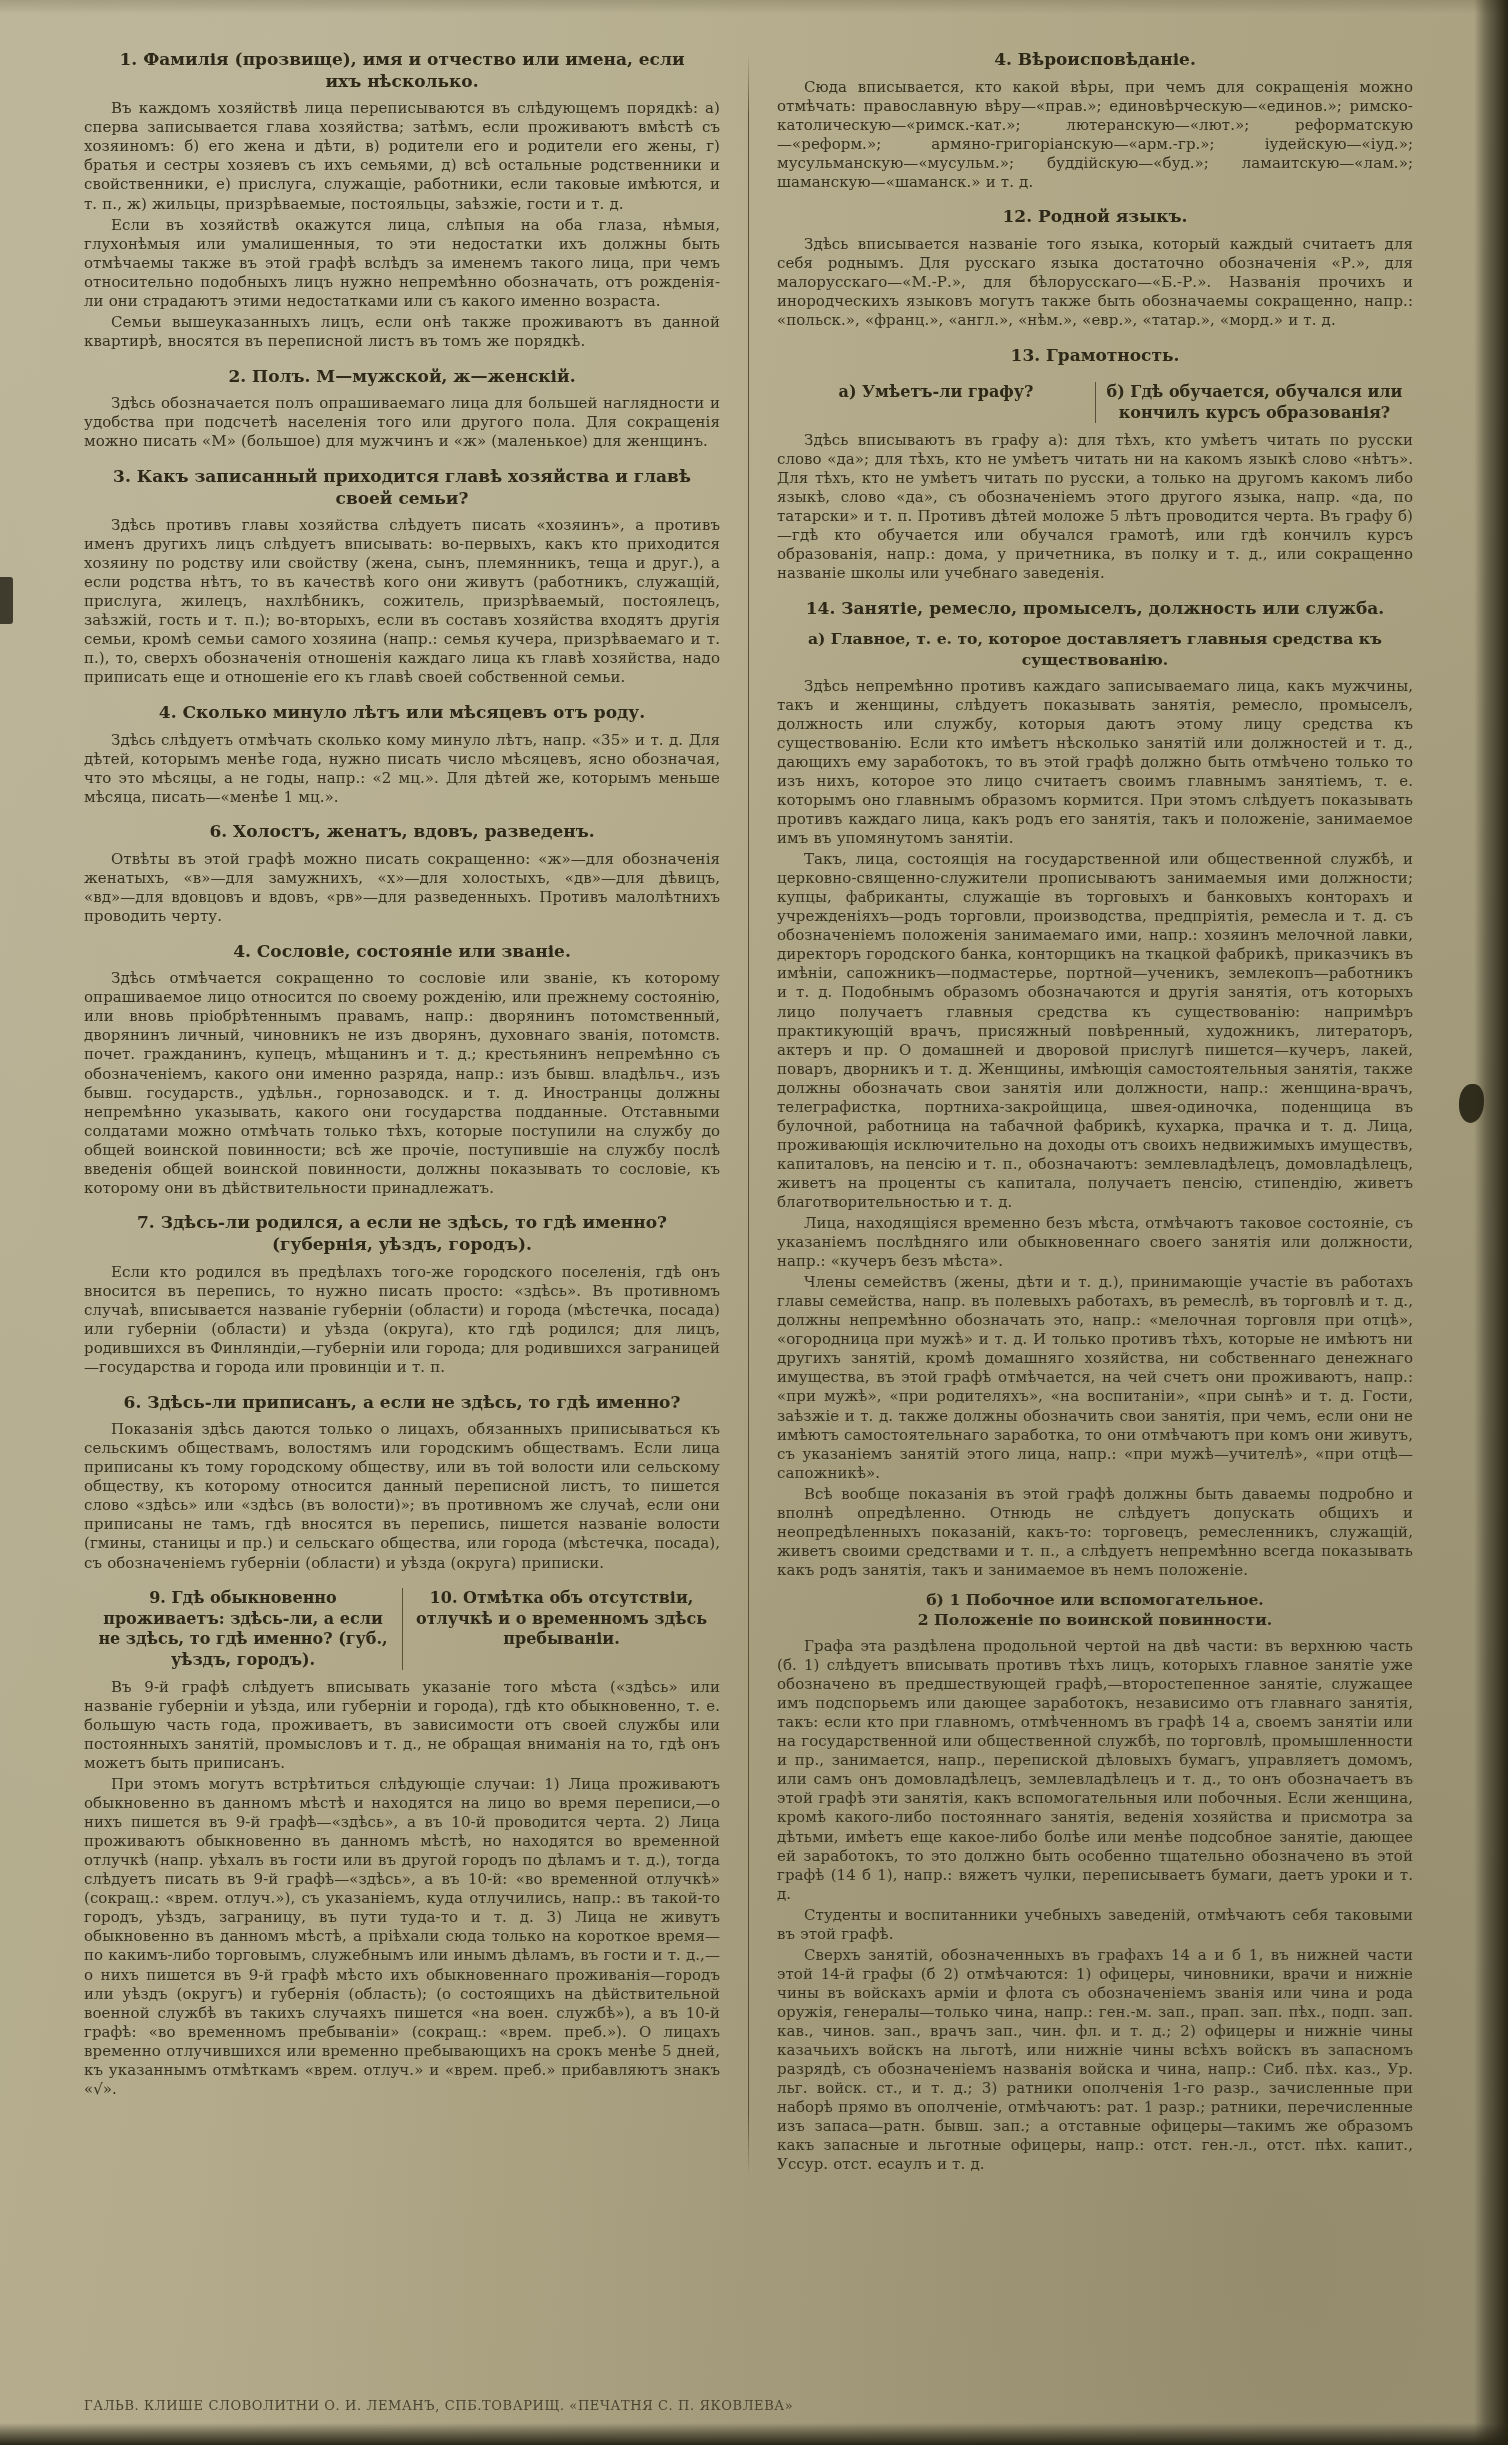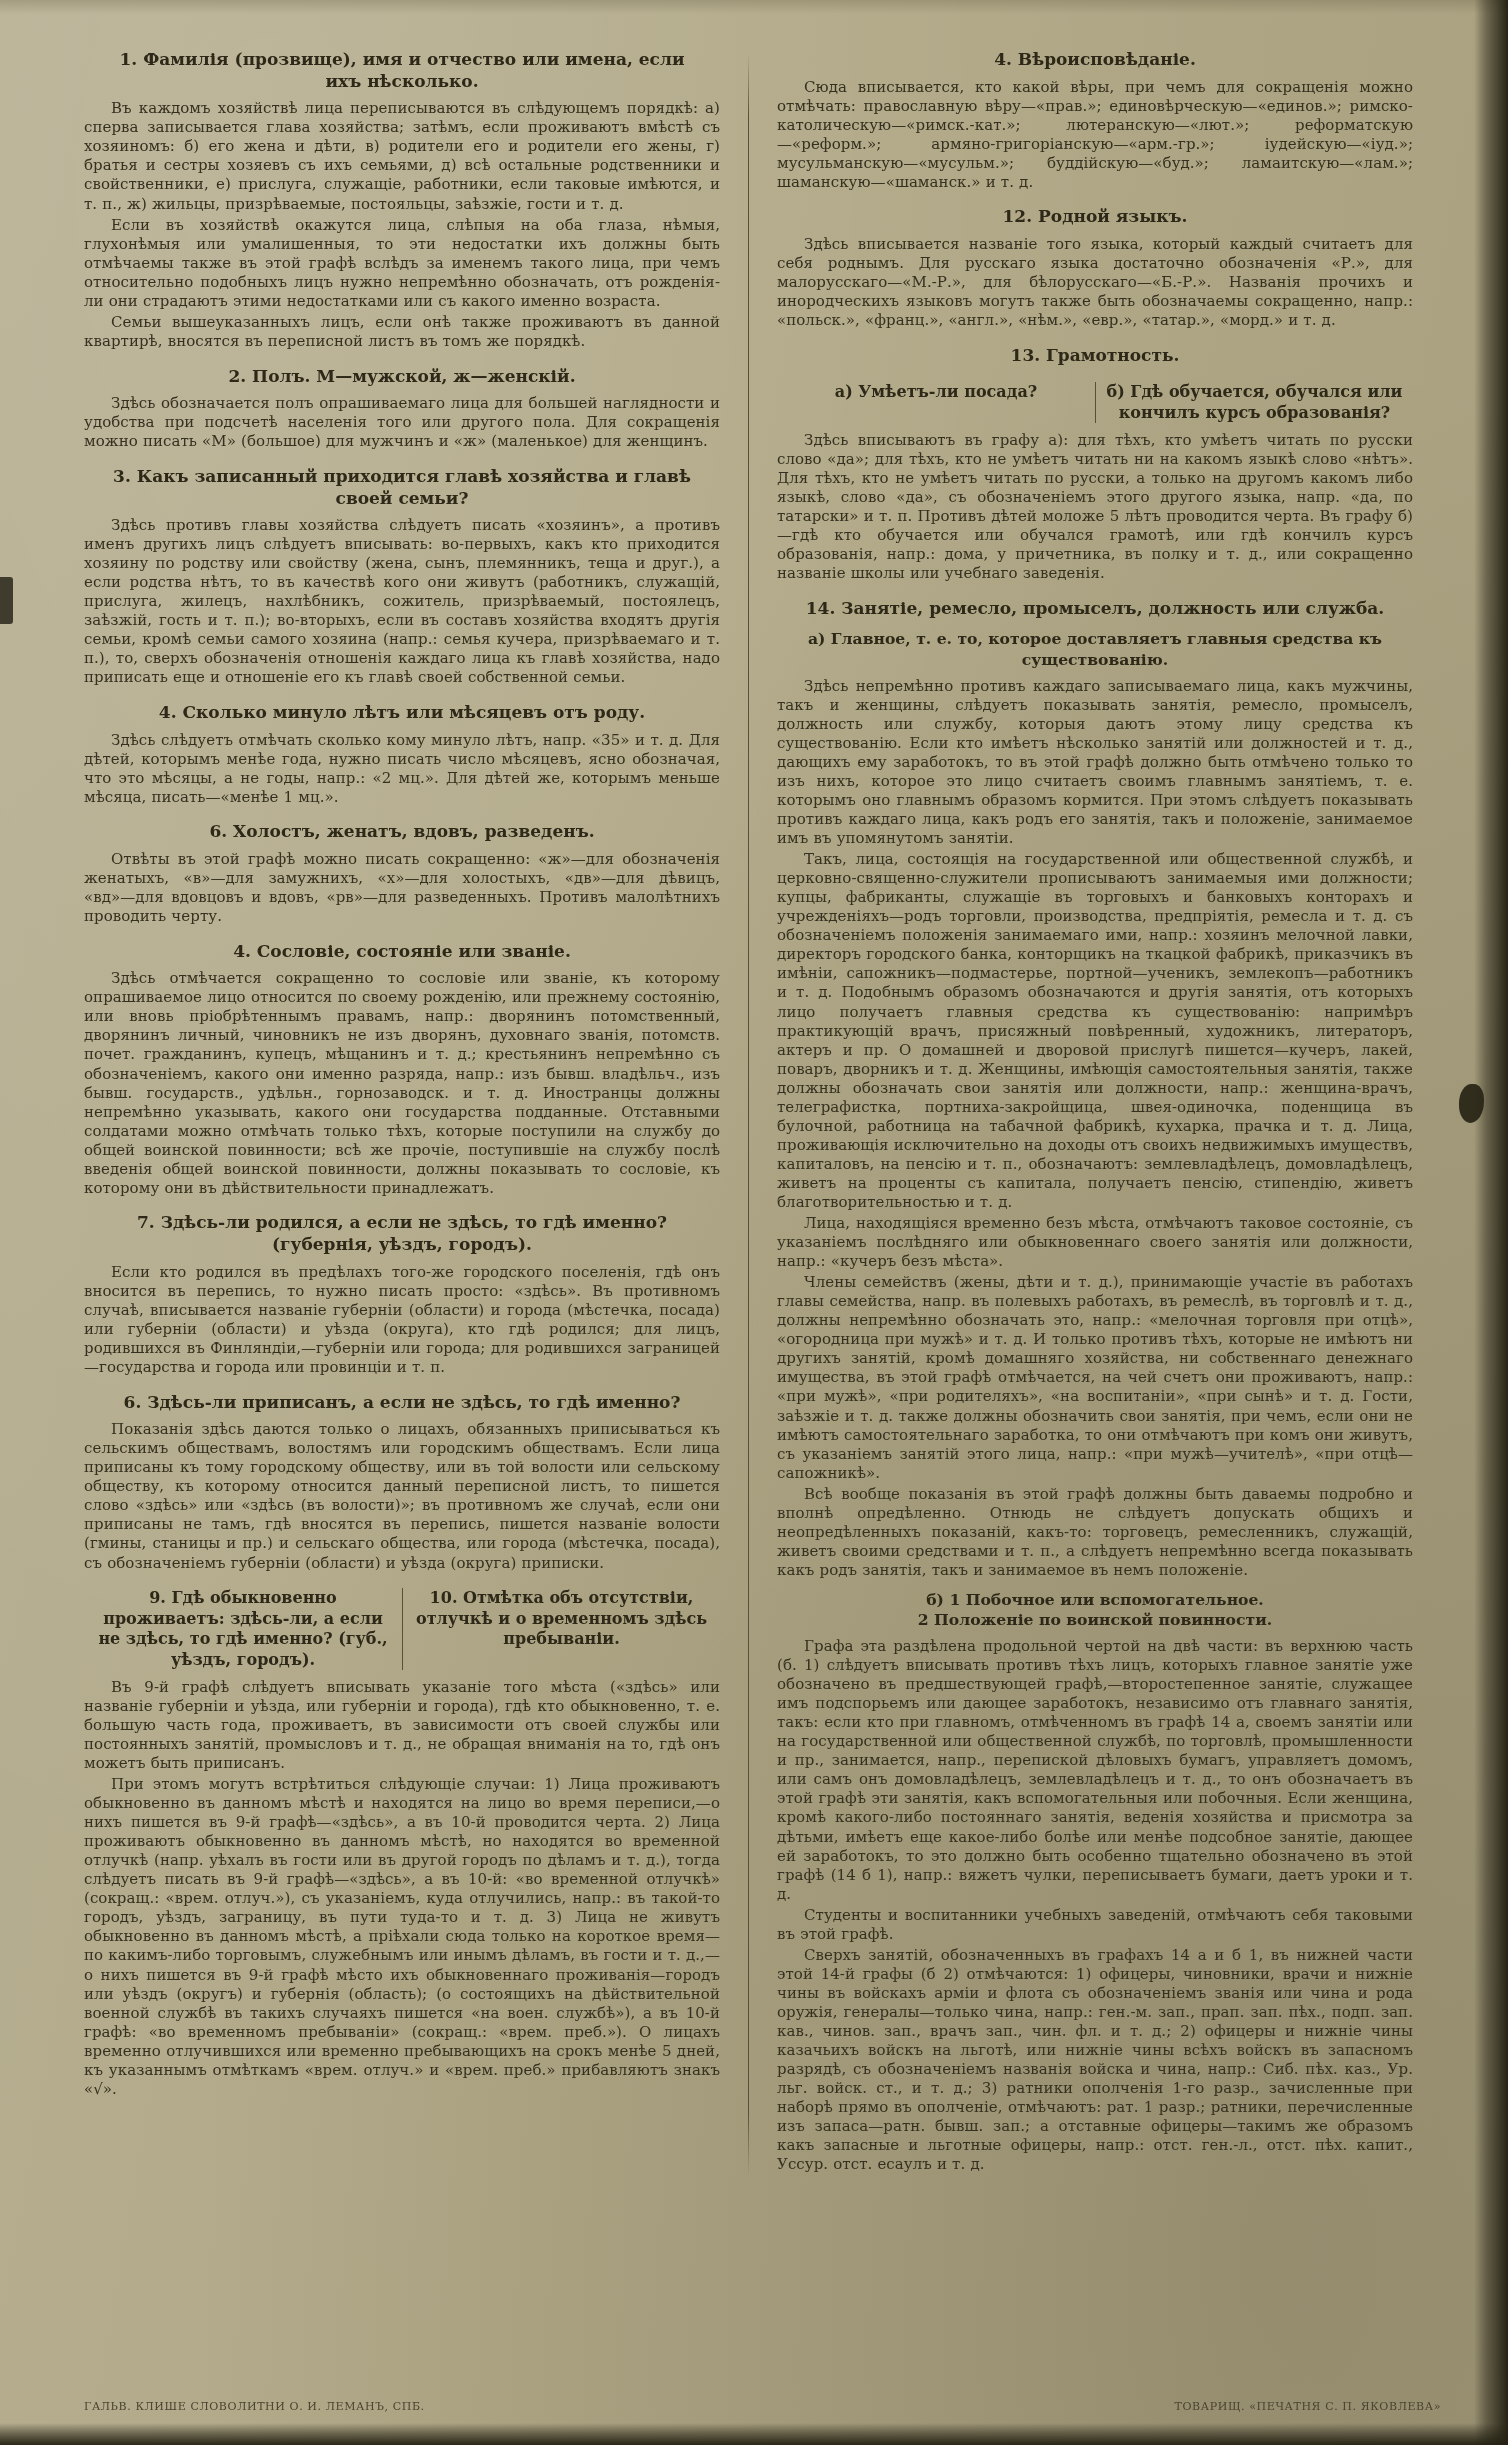--- a/index.html
+++ b/index.html
@@ -74,22 +74,21 @@
     padding: 0 9.8px;
     color: #2d2817;
   }
   .h2cell + .h2cell { border-left: 1px solid #584f38; }
   .footer {
     position: absolute;
     left: 84px;
     right: 68px;
     bottom: 33px;
     display: flex;
-    justify-content: space-between;
-    font-size: 11px;
+    font-size: 13px;
     letter-spacing: 0.6px;
     color: #4a4330;
   }
   .edge-right {
     position: absolute; top: 0; right: 0; width: 35px; height: 100%;
     background: linear-gradient(to right, rgba(38,35,22,0), rgba(38,35,22,0.45) 35%, #242113 100%);
     pointer-events: none;
   }
   .edge-bottom {
     position: absolute; left: 0; bottom: 0; width: 100%; height: 23.4px;
@@ -144,21 +143,21 @@
         <p class="para">При этомъ могутъ встрѣтиться слѣдующіе случаи: 1) Лица проживаютъ обыкновенно въ данномъ мѣстѣ и находятся на лицо во время переписи,—о нихъ пишется въ 9-й графѣ—«здѣсь», а въ 10-й проводится черта. 2) Лица проживаютъ обыкновенно въ данномъ мѣстѣ, но находятся во временной отлучкѣ (напр. уѣхалъ въ гости или въ другой городъ по дѣламъ и т. д.), тогда слѣдуетъ писать въ 9-й графѣ—«здѣсь», а въ 10-й: «во временной отлучкѣ» (сокращ.: «врем. отлуч.»), съ указаніемъ, куда отлучились, напр.: въ такой-то городъ, уѣздъ, заграницу, въ пути туда-то и т. д. 3) Лица не живутъ обыкновенно въ данномъ мѣстѣ, а пріѣхали сюда только на короткое время—по какимъ-либо торговымъ, служебнымъ или инымъ дѣламъ, въ гости и т. д.,—о нихъ пишется въ 9-й графѣ мѣсто ихъ обыкновеннаго проживанія—городъ или уѣздъ (округъ) и губернія (область); (о состоящихъ на дѣйствительной военной службѣ въ такихъ случаяхъ пишется «на воен. службѣ»), а въ 10-й графѣ: «во временномъ пребываніи» (сокращ.: «врем. преб.»). О лицахъ временно отлучившихся или временно пребывающихъ на срокъ менѣе 5 дней, къ указаннымъ отмѣткамъ «врем. отлуч.» и «врем. преб.» прибавляютъ знакъ «√».</p>
       </div>
     <div class="divider"></div>
     <div class="col col-right">
         <div class="sec-h">4. Вѣроисповѣданіе.</div>
         <p class="para">Сюда вписывается, кто какой вѣры, при чемъ для сокращенія можно отмѣчать: православную вѣру—«прав.»; единовѣрческую—«единов.»; римско-католическую—«римск.-кат.»; лютеранскую—«лют.»; реформатскую—«реформ.»; армяно-григоріанскую—«арм.-гр.»; іудейскую—«іуд.»; мусульманскую—«мусульм.»; буддійскую—«буд.»; ламаитскую—«лам.»; шаманскую—«шаманск.» и т. д.</p>
         <div class="sec-h">12. Родной языкъ.</div>
         <p class="para">Здѣсь вписывается названіе того языка, который каждый считаетъ для себя роднымъ. Для русскаго языка достаточно обозначенія «Р.», для малорусскаго—«М.-Р.», для бѣлорусскаго—«Б.-Р.». Названія прочихъ и инородческихъ языковъ могутъ также быть обозначаемы сокращенно, напр.: «польск.», «франц.», «англ.», «нѣм.», «евр.», «татар.», «морд.» и т. д.</p>
         <div class="sec-h">13. Грамотность.</div>
         <div class="h2col">
-          <div class="h2cell">а) Умѣетъ-ли посада?</div>
+          <div class="h2cell">а) Умѣетъ-ли графу?</div>
           <div class="h2cell">б) Гдѣ обучается, обучался или кончилъ курсъ образованія?</div>
         </div>
         <p class="para">Здѣсь вписываютъ въ графу а): для тѣхъ, кто умѣетъ читать по русски слово «да»; для тѣхъ, кто не умѣетъ читать ни на какомъ языкѣ слово «нѣтъ». Для тѣхъ, кто не умѣетъ читать по русски, а только на другомъ какомъ либо языкѣ, слово «да», съ обозначеніемъ этого другого языка, напр. «да, по татарски» и т. п. Противъ дѣтей моложе 5 лѣтъ проводится черта. Въ графу б)—гдѣ кто обучается или обучался грамотѣ, или гдѣ кончилъ курсъ образованія, напр.: дома, у причетника, въ полку и т. д., или сокращенно названіе школы или учебнаго заведенія.</p>
         <div class="sec-h">14. Занятіе, ремесло, промыселъ, должность или служба.</div>
         <div class="sec-sub">а) Главное, т. е. то, которое доставляетъ главныя средства къ существованію.</div>
         <p class="para">Здѣсь непремѣнно противъ каждаго записываемаго лица, какъ мужчины, такъ и женщины, слѣдуетъ показывать занятія, ремесло, промыселъ, должность или службу, которыя даютъ этому лицу средства къ существованію. Если кто имѣетъ нѣсколько занятій или должностей и т. д., дающихъ ему заработокъ, то въ этой графѣ должно быть отмѣчено только то изъ нихъ, которое это лицо считаетъ своимъ главнымъ занятіемъ, т. е. которымъ оно главнымъ образомъ кормится. При этомъ слѣдуетъ показывать противъ каждаго лица, какъ родъ его занятія, такъ и положеніе, занимаемое имъ въ упомянутомъ занятіи.</p>
         <p class="para">Такъ, лица, состоящія на государственной или общественной службѣ, и церковно-священно-служители прописываютъ занимаемыя ими должности; купцы, фабриканты, служащіе въ торговыхъ и банковыхъ конторахъ и учрежденіяхъ—родъ торговли, производства, предпріятія, ремесла и т. д. съ обозначеніемъ положенія занимаемаго ими, напр.: хозяинъ мелочной лавки, директоръ городского банка, конторщикъ на ткацкой фабрикѣ, приказчикъ въ имѣніи, сапожникъ—подмастерье, портной—ученикъ, землекопъ—работникъ и т. д. Подобнымъ образомъ обозначаются и другія занятія, отъ которыхъ лицо получаетъ главныя средства къ существованію: напримѣръ практикующій врачъ, присяжный повѣренный, художникъ, литераторъ, актеръ и пр. О домашней и дворовой прислугѣ пишется—кучеръ, лакей, поваръ, дворникъ и т. д. Женщины, имѣющія самостоятельныя занятія, также должны обозначать свои занятія или должности, напр.: женщина-врачъ, телеграфистка, портниха-закройщица, швея-одиночка, поденщица въ булочной, работница на табачной фабрикѣ, кухарка, прачка и т. д. Лица, проживающія исключительно на доходы отъ своихъ недвижимыхъ имуществъ, капиталовъ, на пенсію и т. п., обозначаютъ: землевладѣлецъ, домовладѣлецъ, живетъ на проценты съ капитала, получаетъ пенсію, стипендію, живетъ благотворительностью и т. д.</p>
         <p class="para">Лица, находящіяся временно безъ мѣста, отмѣчаютъ таковое состояніе, съ указаніемъ послѣдняго или обыкновеннаго своего занятія или должности, напр.: «кучеръ безъ мѣста».</p>
         <p class="para">Члены семействъ (жены, дѣти и т. д.), принимающіе участіе въ работахъ главы семейства, напр. въ полевыхъ работахъ, въ ремеслѣ, въ торговлѣ и т. д., должны непремѣнно обозначать это, напр.: «мелочная торговля при отцѣ», «огородница при мужѣ» и т. д. И только противъ тѣхъ, которые не имѣютъ ни другихъ занятій, кромѣ домашняго хозяйства, ни собственнаго денежнаго имущества, въ этой графѣ отмѣчается, на чей счетъ они проживаютъ, напр.: «при мужѣ», «при родителяхъ», «на воспитаніи», «при сынѣ» и т. д. Гости, заѣзжіе и т. д. также должны обозначить свои занятія, при чемъ, если они не имѣютъ самостоятельнаго заработка, то они отмѣчаютъ при комъ они живутъ, съ указаніемъ занятій этого лица, напр.: «при мужѣ—учителѣ», «при отцѣ—сапожникѣ».</p>
         <p class="para">Всѣ вообще показанія въ этой графѣ должны быть даваемы подробно и вполнѣ опредѣленно. Отнюдь не слѣдуетъ допускать общихъ и неопредѣленныхъ показаній, какъ-то: торговецъ, ремесленникъ, служащій, живетъ своими средствами и т. п., а слѣдуетъ непремѣнно всегда показывать какъ родъ занятія, такъ и занимаемое въ немъ положеніе.</p>

